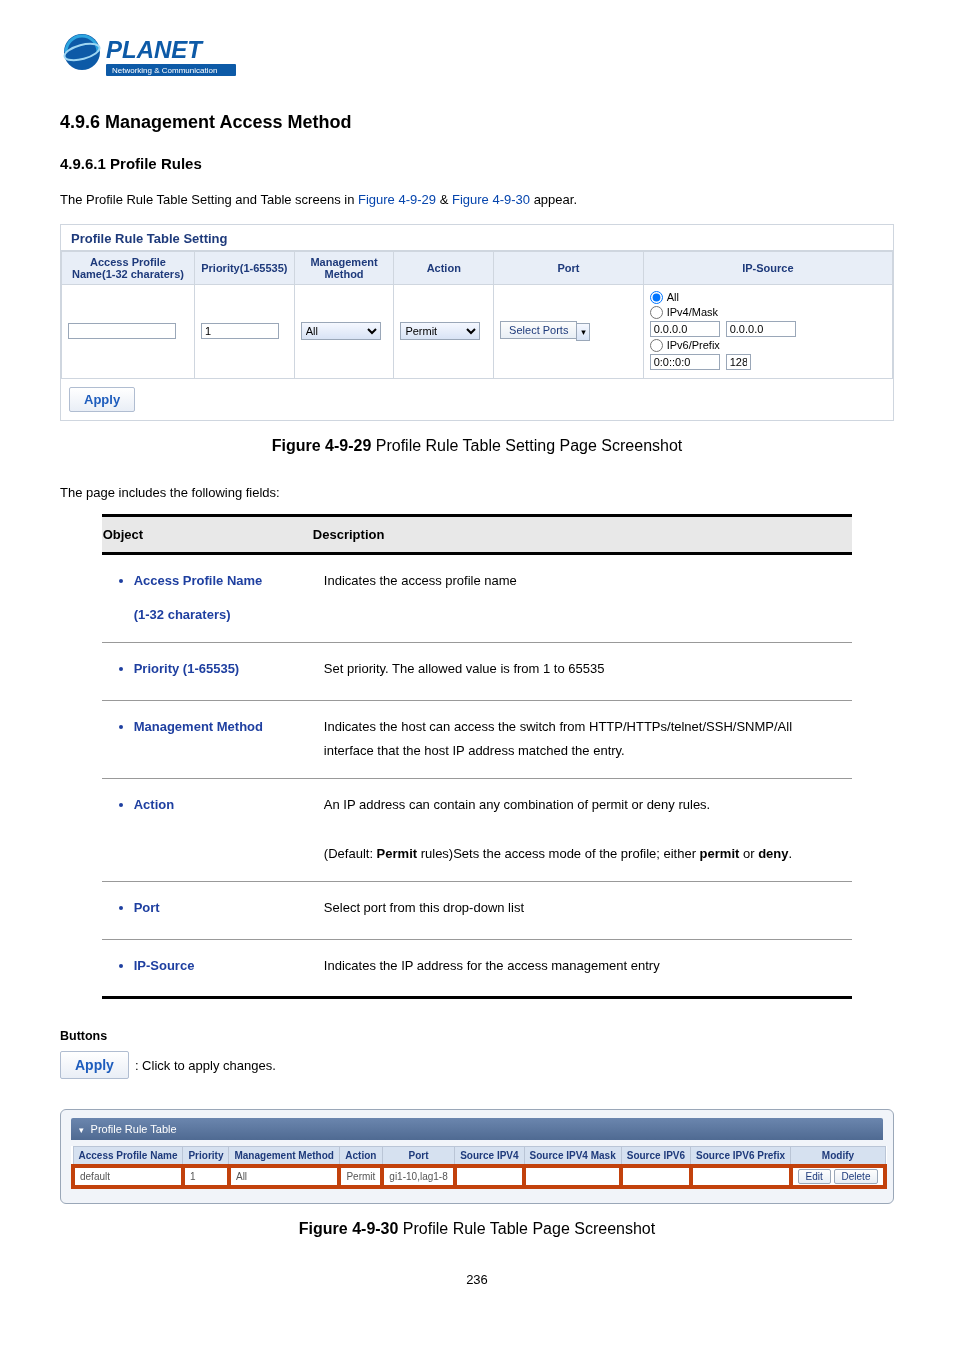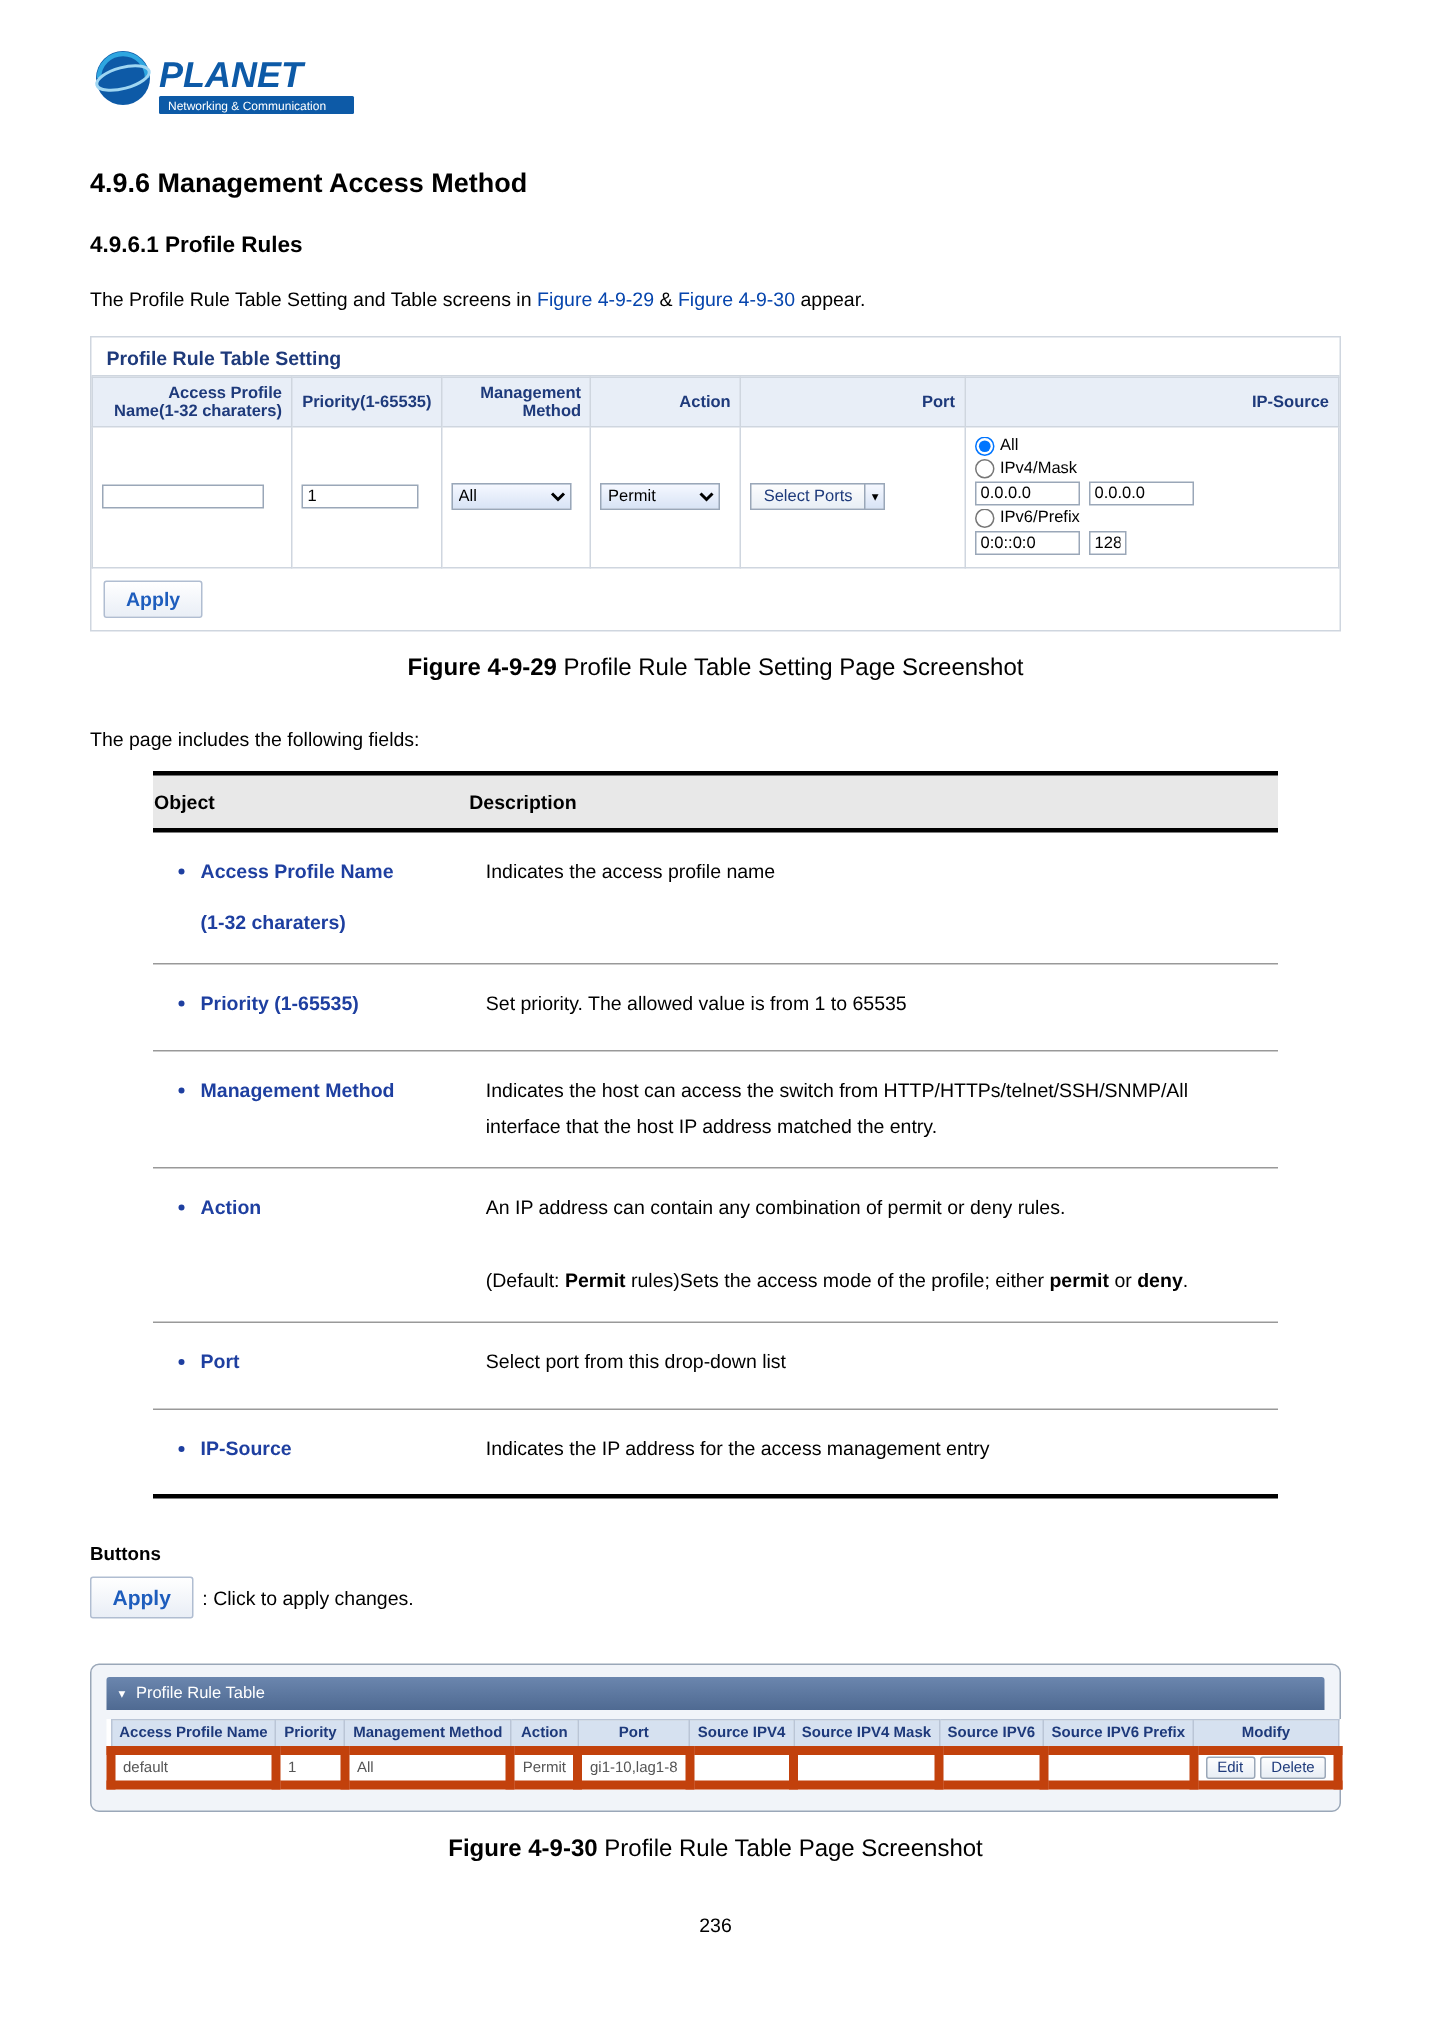--- a/index.html
+++ b/index.html
@@ -32,21 +32,21 @@
     border-bottom: 1px solid #cfd6df;
   }
   .setting-table { width: 100%; border-collapse: collapse; table-layout: fixed; }
   .setting-table th {
     background: #e8eef7;
     color: #1e3a7b;
     font-size: 11px;
     font-weight: bold;
     border: 1px solid #cfd6df;
     padding: 4px 6px;
-    text-align: right;
+    text-align: center;
   }
   .setting-table td {
     border: 1px solid #cfd6df;
     padding: 6px;
     font-size: 11px;
     vertical-align: middle;
     text-align: left;
   }
   .col-name { width: 16%; }
   .col-prio { width: 12%; }
@@ -161,21 +161,21 @@
   .result-table th {
     background:#d6e1f0;
     color:#1e3a7b;
     font-weight:bold;
     border:1px solid #bac5d6;
     padding:3px 5px;
     text-align:center;
     white-space:nowrap;
   }
   .result-table td {
-    border:6px solid #c2410c;
+    border:4px solid #c2410c;
     padding:1px 5px;
     color:#555;
     white-space:nowrap;
   }
   .mini-btn {
     display:inline-block;
     background: linear-gradient(#fdfdfd,#e8eef5);
     border:1px solid #9aa7b8;
     color:#1e3a7b;
     font-size:10px;

